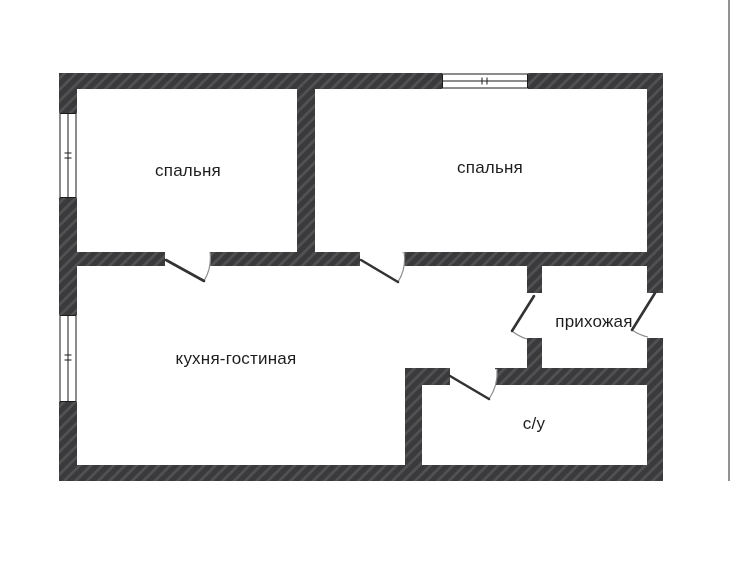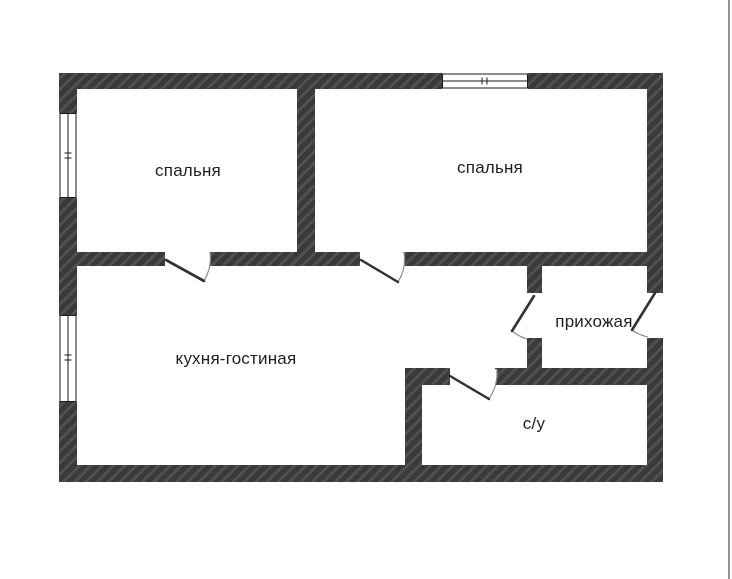--- a/index.html
+++ b/index.html
@@ -4,21 +4,21 @@
 <style>
   html, body {
     margin: 0;
     padding: 0;
     background: #ffffff;
     font-family: "Liberation Sans", sans-serif;
   }
   .stage {
     position: relative;
     width: 732px;
-    height: 579px;
+    height: 481px;
     background: var(--background, #ffffff);
     overflow: hidden;
   }
   svg { display: block; }
   .wall        { fill: url(#hatch); }
   .ptn-base    { fill: var(--wall, #3a3a3c); }
   .ptn-line    { stroke: var(--wall-hatch, #ffffff22); stroke-width: 2.4; }
   .win-box     { fill: #ffffff; stroke: var(--window-line, #1a1a1a); stroke-width: 1; }
   .win-line    { stroke: var(--window-line, #1a1a1a); stroke-width: 1; fill: none; }
   .door-wedge  { fill: #ffffff; stroke: none; }

